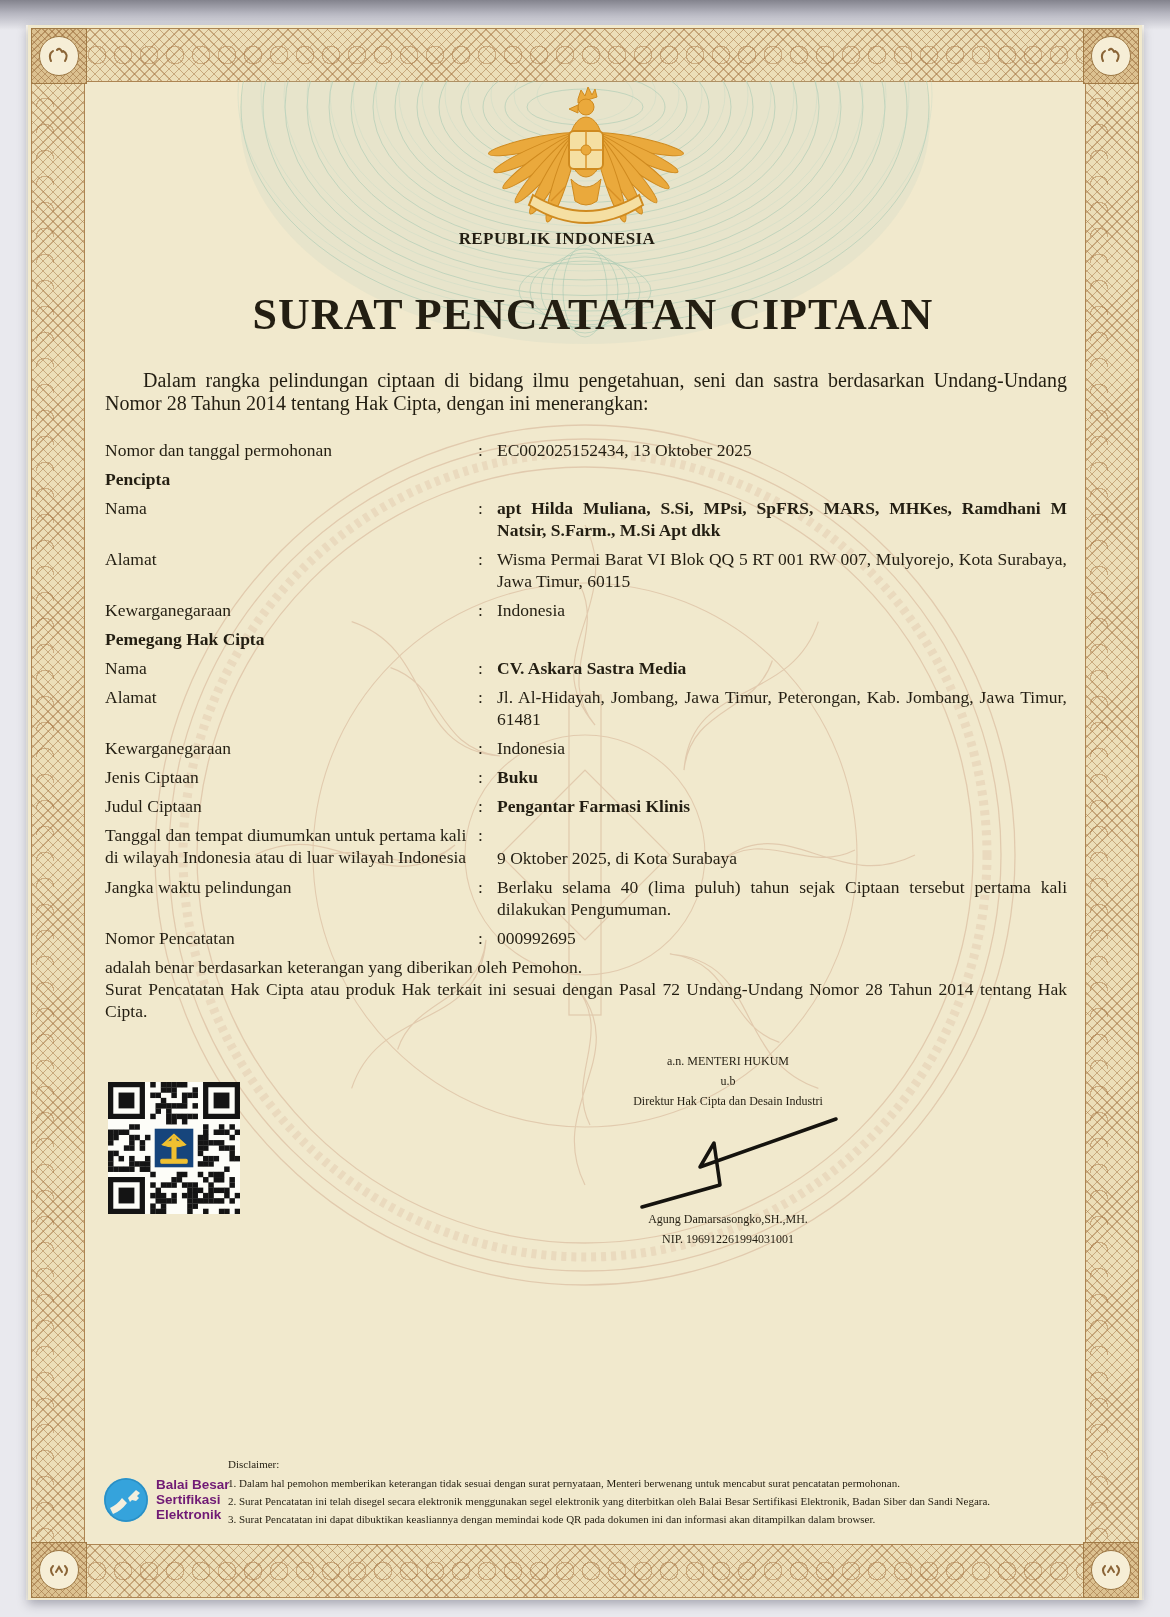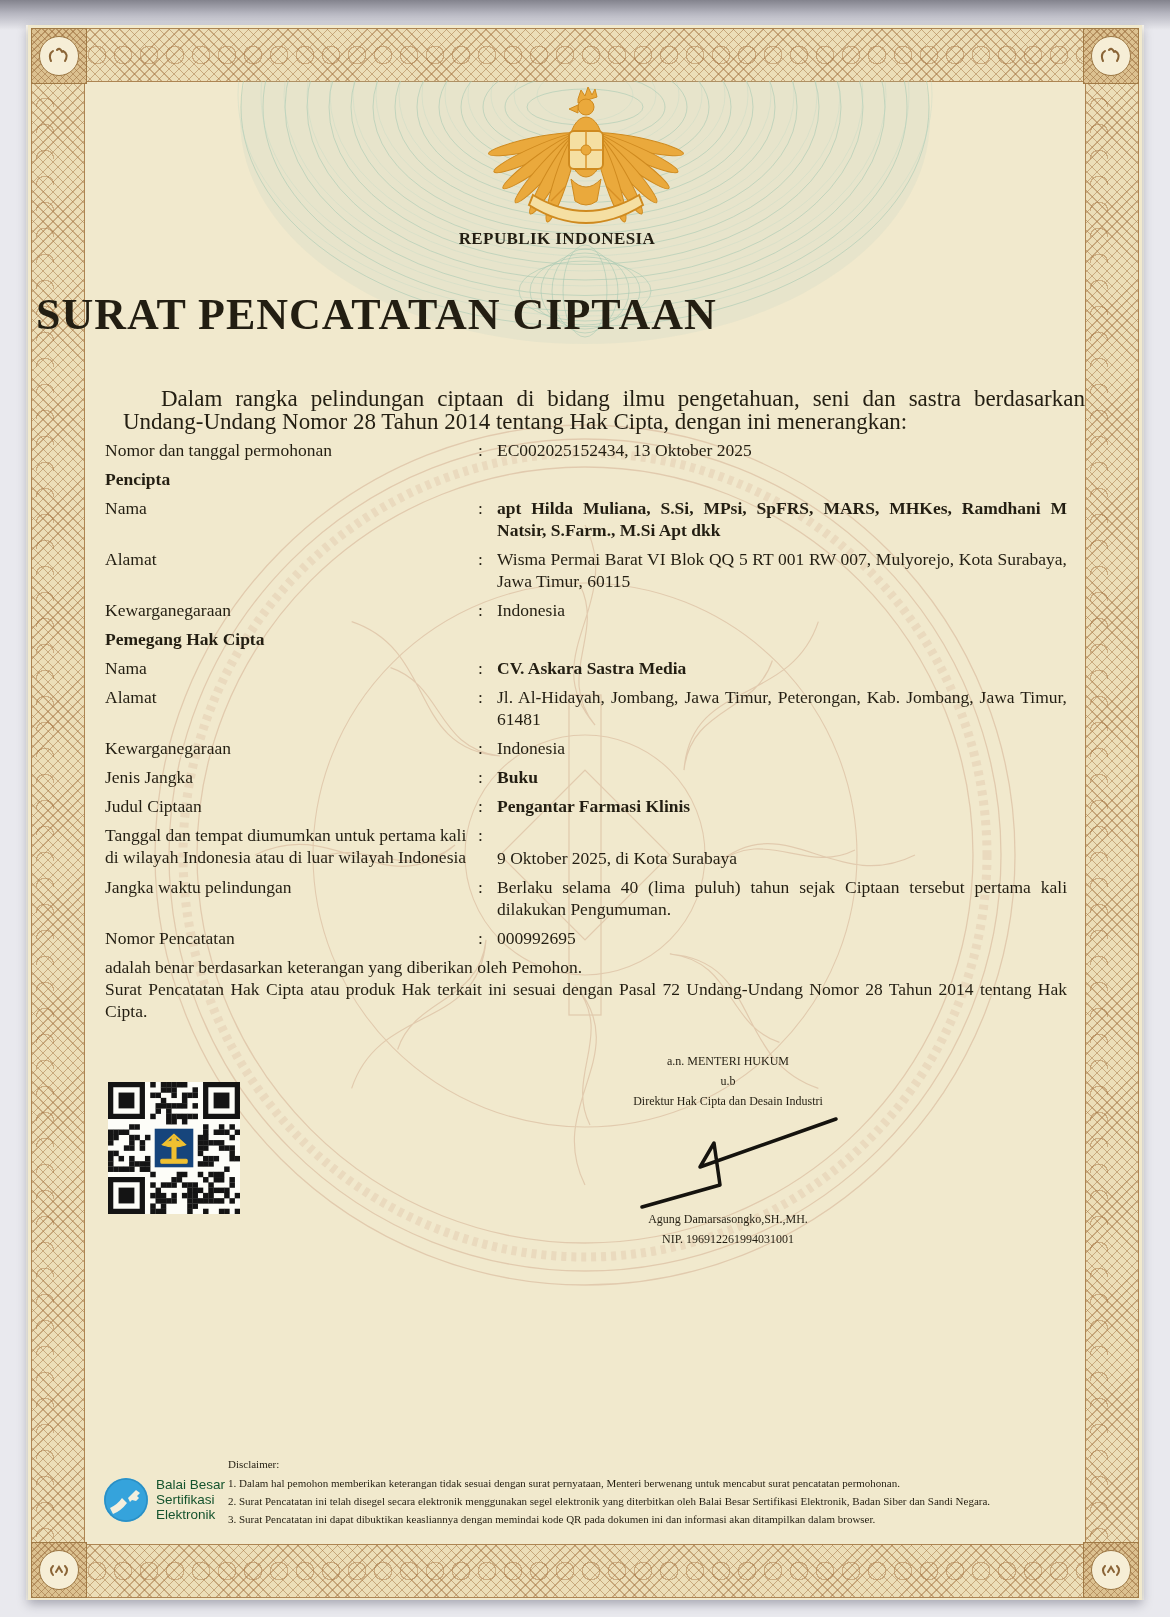--- a/index.html
+++ b/index.html
@@ -35,44 +35,44 @@
   .wm{fill:none;stroke:#d5b295;}
   .guilloche{position:absolute;left:202px;top:56px;width:710px;height:268px;z-index:1;}
   .arc{fill:none;stroke:#a3c6b1;stroke-width:1;opacity:.55;}
   .arc2{fill:none;stroke:#b9d5c4;stroke-width:.8;opacity:.4;}
   .gold{fill:#eaa93c;stroke:#cf8a1f;stroke-width:1;}
   .goldline{fill:none;stroke:#d88f25;stroke-width:1.4;}
   
   .txt{color:#231e12;}
   .ministry{position:absolute;left:0;top:204px;width:1114px;text-align:center;z-index:3;
     transform:translateX(-28px);font-weight:bold;font-size:17px;line-height:19px;letter-spacing:.4px;}
-  .title{position:absolute;left:0;top:264px;width:1114px;z-index:3;margin:0;
+  .title{position:absolute;left:0;top:264px;width:1114px;text-align:center;z-index:3;margin:0;
     font-size:44px;font-weight:bold;letter-spacing:1px;transform:translateX(8px);}
-  .intro{position:absolute;left:77px;top:344px;width:962px;z-index:3;margin:18px;
-    font-size:23px;line-height:23px;text-align:justify;text-indent:38px;}
+  .intro{position:absolute;left:77px;top:344px;width:962px;z-index:3;margin:0;
+    font-size:20px;line-height:23px;text-align:justify;text-indent:38px;}
   .fields{position:absolute;left:77px;top:414px;width:962px;z-index:3;font-size:17.5px;line-height:22px;}
   .row{display:flex;margin-bottom:7px;}
   .row .lbl{width:373px;flex:0 0 373px;}
   .row .col{width:19px;flex:0 0 19px;}
   .row .val{flex:1;text-align:justify;}
   .row.heading .lbl{font-weight:bold;}
   .row.v-bold .val{font-weight:bold;}
   .row.offset-val .val{padding-top:23px;}
   .closing{margin-top:7px;}
   .closing p{margin:0;text-align:justify;}
   .qr{position:absolute;left:80px;top:1057px;width:132px;height:132px;z-index:3;}
   .signature{position:absolute;left:380px;top:1026px;width:640px;z-index:3;
     text-align:center;font-size:12px;line-height:20px;}
   .signature .scribble{display:block;margin:2px auto 0;}
   
   .bssn{position:absolute;left:76px;top:1452px;z-index:3;display:flex;align-items:center;
     font-family:"Liberation Sans", sans-serif;}
   .bssn-circle{width:44px;height:44px;border-radius:50%;background:#35a3dc;position:relative;overflow:hidden;flex:0 0 44px;}
   .bssn-circle svg{position:absolute;left:0;top:0;}
-  .bssn-text{margin-left:8px;color:#14532d;font-weight:normal;font-size:13.5px;line-height:15px;}
+  .bssn-text{margin-left:8px;color:#701a75;font-weight:bold;font-size:13.5px;line-height:15px;}
   .disclaimer{position:absolute;left:200px;top:1430px;width:840px;z-index:3;font-size:11px;line-height:18px;}
   .disclaimer .d-title{margin-bottom:1px;}
 </style>
 </head>
 <body>
 
 <div class="backdrop">
   <div class="page txt">
 
     <div class="band h top"></div>
@@ -238,21 +238,21 @@
           <div class="lbl">Alamat</div>
           <div class="col">:</div>
           <div class="val">Jl. Al-Hidayah, Jombang, Jawa Timur, Peterongan, Kab. Jombang, Jawa Timur, 61481</div>
         </div>
       <div class="row">
           <div class="lbl">Kewarganegaraan</div>
           <div class="col">:</div>
           <div class="val">Indonesia</div>
         </div>
       <div class="row v-bold">
-          <div class="lbl">Jenis Jangka</div>
+          <div class="lbl">Jenis Ciptaan</div>
           <div class="col">:</div>
           <div class="val">Buku</div>
         </div>
       <div class="row v-bold">
           <div class="lbl">Judul Ciptaan</div>
           <div class="col">:</div>
           <div class="val">Pengantar Farmasi Klinis</div>
         </div>
       <div class="row offset-val">
           <div class="lbl">Tanggal dan tempat diumumkan untuk pertama kali di wilayah Indonesia atau di luar wilayah Indonesia</div>

